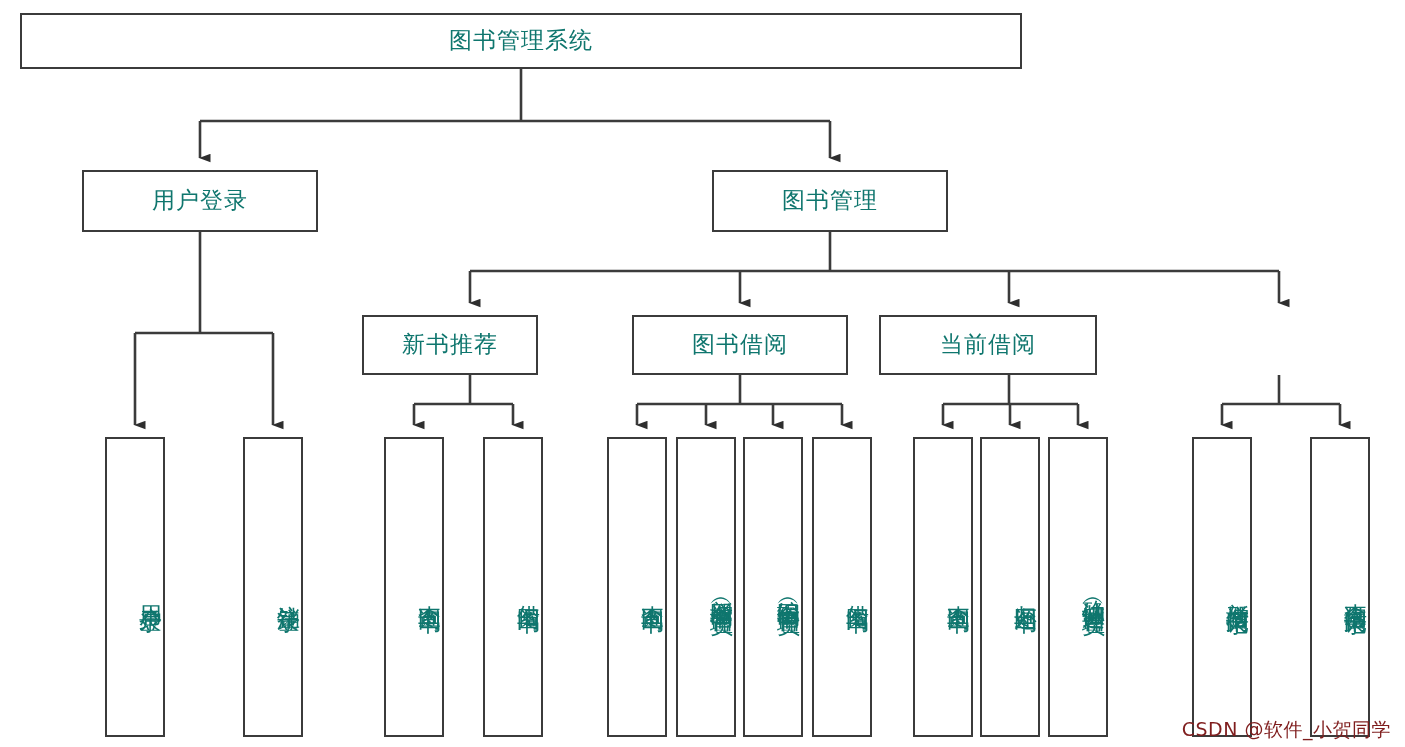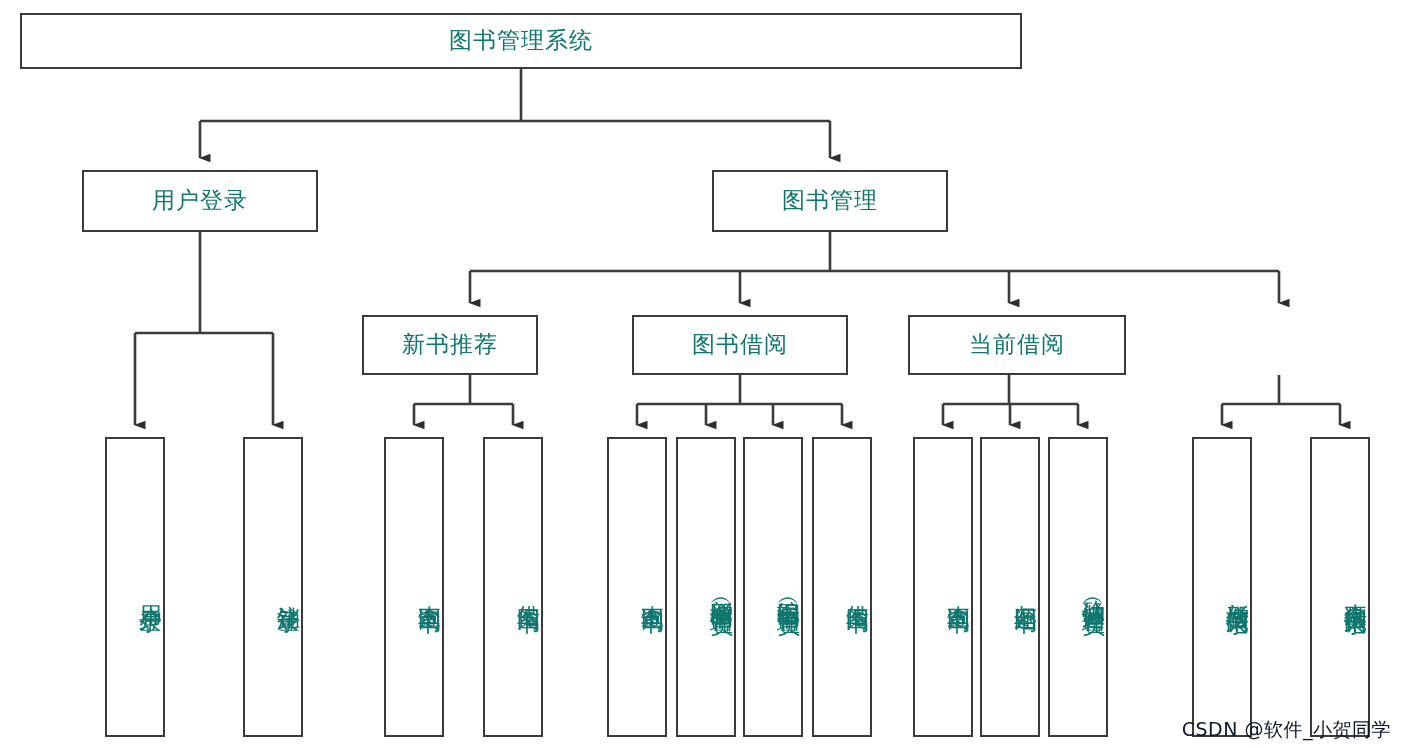--- a/index.html
+++ b/index.html
@@ -48,21 +48,21 @@
     letter-spacing: 2px;
     padding-top: 8px;
     align-items: flex-start;
     justify-content: center;
   }
   .watermark {
     position: absolute;
     right: 14px;
     bottom: 4px;
     font-size: 19px;
-    color: #0f172a;
+    color: #7f1d1d;
     letter-spacing: 0.5px;
     white-space: nowrap;
     font-family: "DejaVu Sans", "Liberation Sans", sans-serif;
   }
 </style>
 </head>
 <body>
 
 <div id="canvas">
 
@@ -126,21 +126,21 @@
   <div class="node horiz" style="left:712px; top:170px; width:236px; height:62px;">
     <span>图书管理</span>
   </div>
 
   <div class="node horiz" style="left:362px; top:315px; width:176px; height:60px;">
     <span>新书推荐</span>
   </div>
   <div class="node horiz" style="left:632px; top:315px; width:216px; height:60px;">
     <span>图书借阅</span>
   </div>
-  <div class="node horiz" style="left:908px; top:315px; width:218px; height:60px;">
+  <div class="node horiz" style="left:879px; top:315px; width:218px; height:60px;">
     <span>当前借阅</span>
   </div>
 
   <div class="node vert" style="left:105px; top:437px; width:60px; height:300px;">
     <span>用户登录</span>
   </div>
   <div class="node vert" style="left:243px; top:437px; width:60px; height:300px;">
     <span>注销登录</span>
   </div>
 

